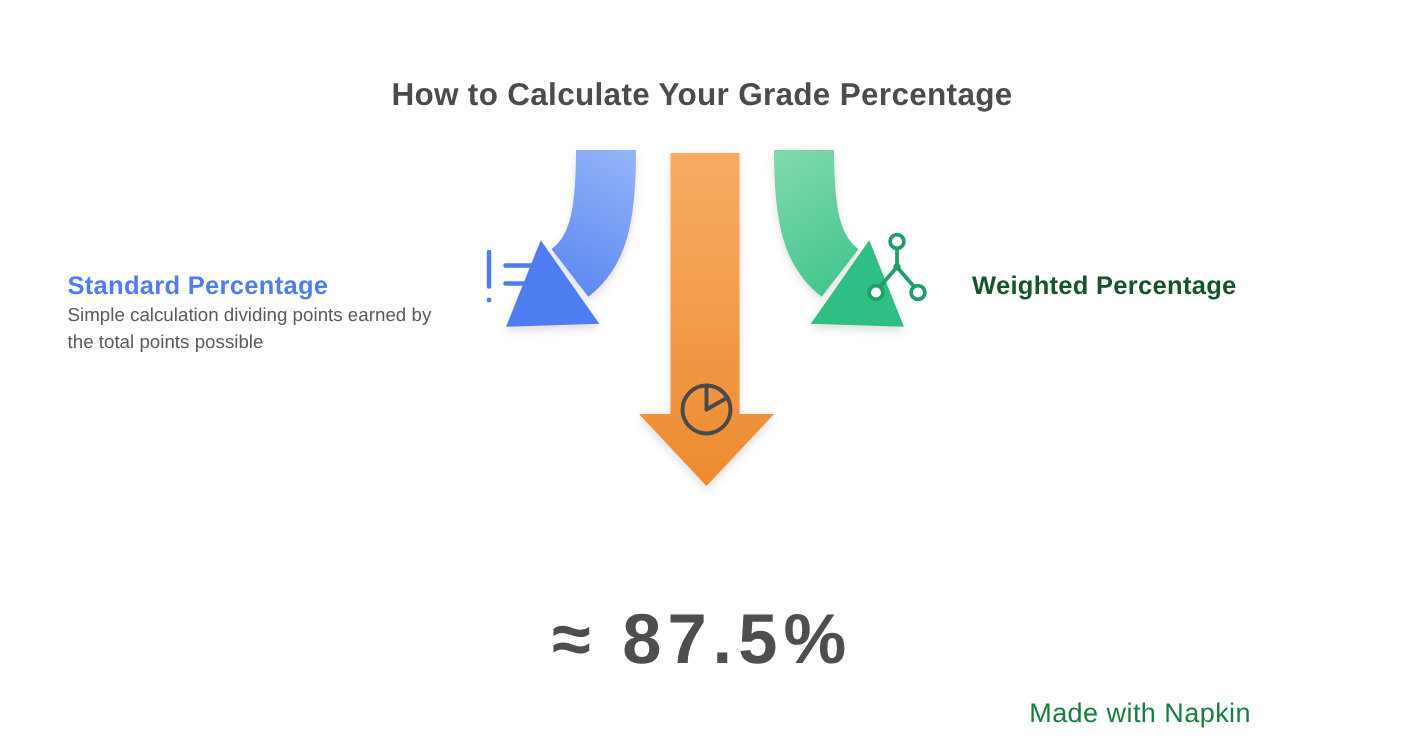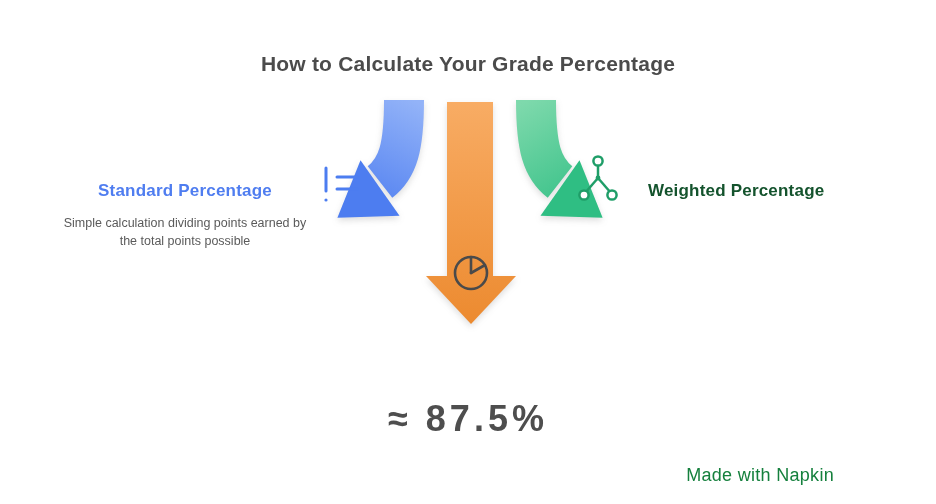--- a/index.html
+++ b/index.html
@@ -30,63 +30,62 @@
     top: 52px;
     width: 936px;
     text-align: center;
     font-size: 21px;
     font-weight: bold;
     color: #4b4b4b;
     letter-spacing: 0.2px;
   }
   .branch-left {
     position: absolute;
-    left: 55px;
+    left: 45px;
     top: 181px;
     width: 260px;
-    text-align: center;
+    text-align: left;
   }
   .branch-right {
     position: absolute;
     left: 648px;
     top: 181px;
     width: 228px;
     text-align: left;
   }
   .branch-label {
     font-size: 17px;
     font-weight: bold;
     letter-spacing: 0.2px;
   }
   .label-blue   { color: #4f7df0; }
   .label-green  { color: #14532d; }
   .label-orange { color: #e8862e; }
   .branch-desc {
-    margin-top: 13px;
     font-size: 12.5px;
     line-height: 1.45;
     color: #5a5a5a;
   }
   .branch-bottom {
     position: absolute;
     left: 363px;
     top: 341px;
     width: 210px;
     text-align: center;
     font-size: 17.5px;
     font-weight: bold;
     line-height: 1.32;
   }
   .example-value {
     position: absolute;
     left: 0;
     top: 398px;
     width: 936px;
     text-align: center;
-    font-size: 36px;
+    font-size: 47px;
     font-weight: bold;
     color: #4e4e4e;
     letter-spacing: 4px;
   }
   .watermark {
     position: absolute;
     right: 18px;
     top: 465px;
     font-size: 18px;
     color: #15803d;

